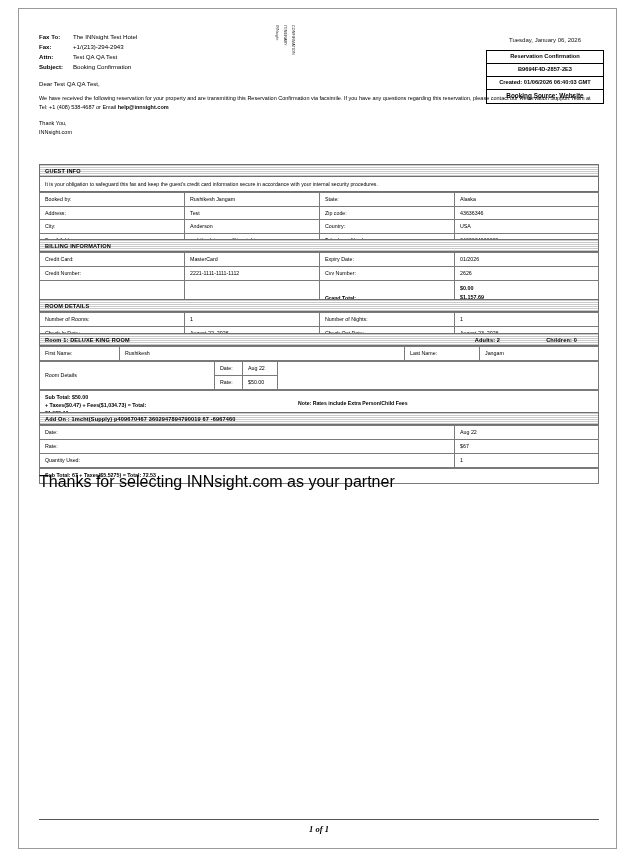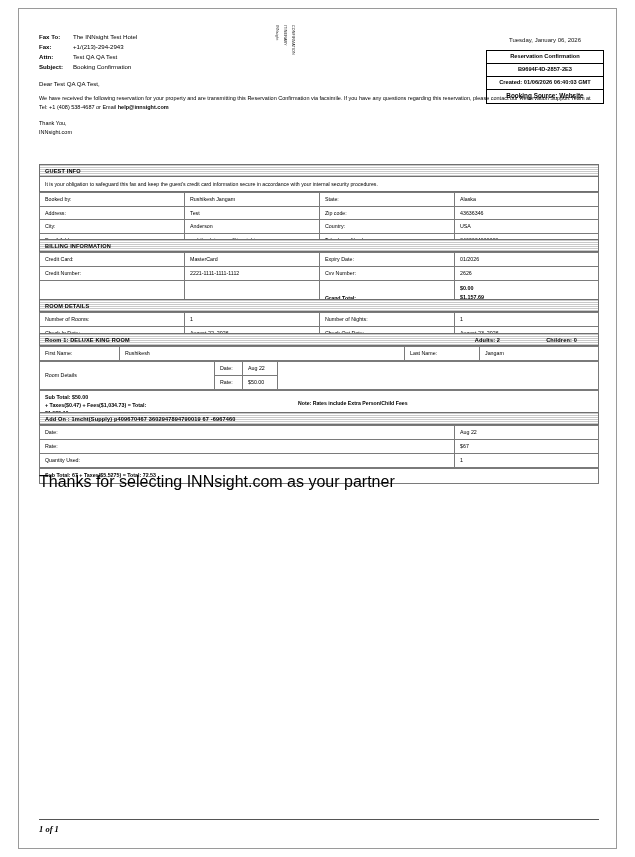--- a/index.html
+++ b/index.html
@@ -117,21 +117,21 @@
     font-size: 5.3px; padding: 3px 5px; line-height: 1.5; position: relative; min-height: 26px;
   }
   .sub b { font-weight: bold; }
   .sub .note { position: absolute; left: 258px; top: 9px; font-weight: bold; font-size: 5.2px; }
   .subsingle { font-weight: bold; }
 
   
   .footer { position: absolute; left: 20px; bottom: 14px; width: 560px; }
   .footer .line { border-top: 1px solid #555; }
   .footer .pg {
-    text-align: left; font-style: italic; font-weight: bold;
+    text-align: center; font-style: italic; font-weight: bold;
     font-size: 8.5px; padding-top: 4px; font-family: "Liberation Serif", serif;
   }
 </style>
 </head>
 <body>
 
 <div class="page">
  <div class="inner">
 
   <div class="hdr">

